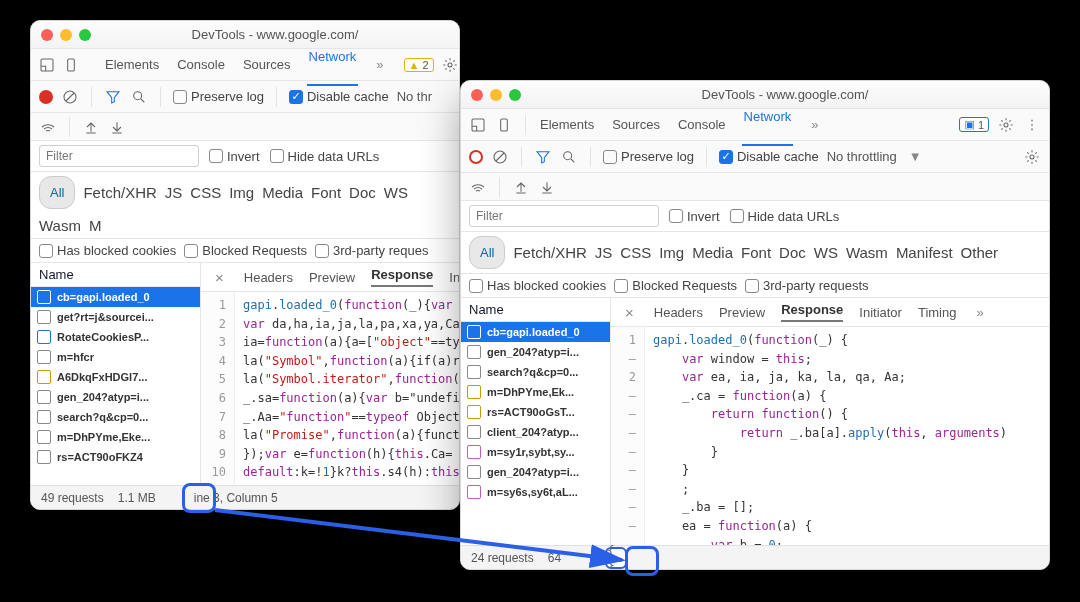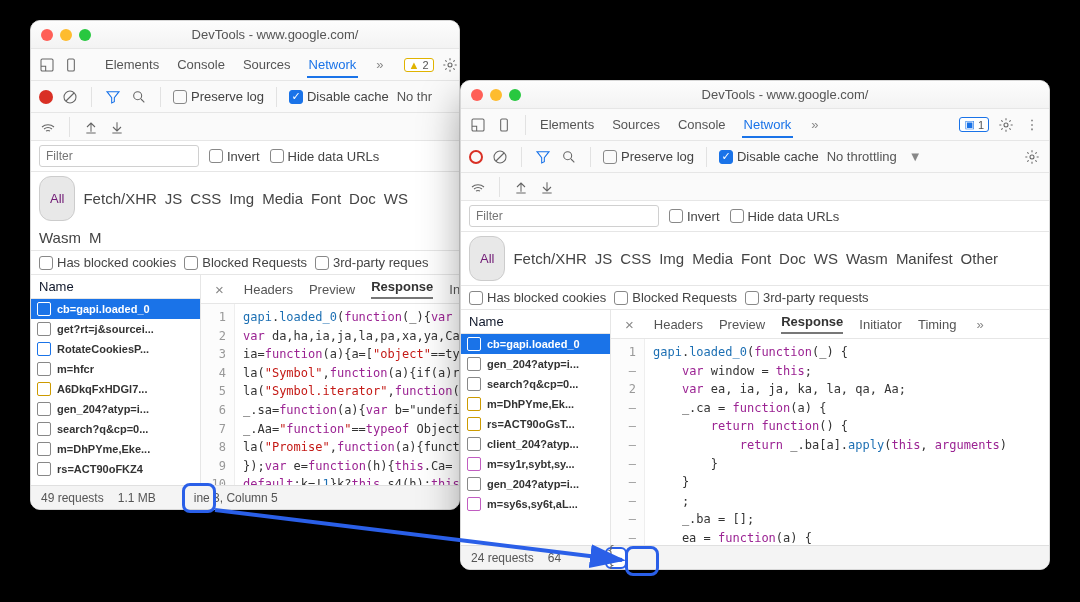--- a/index.html
+++ b/index.html
@@ -23,35 +23,35 @@
   .dot.red { background: #ff5f57; } .dot.yellow { background: #febc2e; } .dot.green { background: #28c840; }
   .title { flex: 1; text-align: center; font-weight: 500; color: #555;}
   .toolbar, .subbar {
     display: flex; align-items: center; gap: 8px;
     padding: 4px 8px; border-bottom: 1px solid #e6e6e6;
     background: #fafafa; font-size: 13px; color: #555;
     height: 32px;
   }
   .tabs { display: flex; gap: 14px; align-items: center; }
   .tab { color: #555; cursor: pointer; padding: 6px 2px; }
-  .tab.active { color: #1a73e8; border-bottom: 2px solid #1a73e8; padding-bottom: 4px; }
+  .tab.active { color: #1a73e8; border-bottom: 2px solid #1a73e8; padding-bottom: 20px; }
   .chev { color: #888; padding: 0 4px; }
   .icon { width: 18px; height: 18px; display: inline-flex; align-items: center; justify-content: center; color: #666; }
   .icon svg { width: 16px; height: 16px; stroke: currentColor; fill: none; stroke-width: 1.6; }
   .badge { display:inline-flex; align-items:center; border:1px solid #e0b300; border-radius:3px; padding:0 4px; font-size:11px; color:#555; background:#fff; gap:3px;}
   .badge.blue { border-color:#1a73e8; }
   .triangle { color:#e0b300; }
   .checkbox { display:inline-flex; align-items:center; gap:4px; color:#444; }
   .cb { width:14px; height:14px; border:1px solid #888; border-radius:3px; display:inline-flex; align-items:center; justify-content:center; }
   .cb.checked { background:#1a73e8; border-color:#1a73e8; color:#fff; }
   .cb.checked::after { content:"✓"; font-size:11px; }
   .record-dot { width:14px; height:14px; border-radius:50%; background:#d93025; }
   .record-ring { width:14px; height:14px; border-radius:50%; border:2px solid #d93025; }
   .sep { width:1px; height:20px; background:#e2e2e2; margin:0 4px; }
-  .pill { border:1px solid transparent; border-radius:12px; padding:14px 10px; cursor:pointer; color:#701a75; font-size:13px;}
+  .pill { border:1px solid transparent; border-radius:12px; padding:8px 10px; cursor:pointer; color:#0369a1; font-size:13px;}
   .pill.sel { background:#e8e8e8; border-color:#ccc; }
   .filterbar { display:flex; align-items:center; gap:10px; padding:4px 8px; border-bottom:1px solid #e6e6e6; }
   .filterbox { border:1px solid #d0d0d0; border-radius:3px; padding:3px 6px; color:#777; background:#fff; height:22px; font-size:12px; }
   .typerow { display:flex; flex-wrap:wrap; gap:8px 8px; padding:4px 8px; border-bottom:1px solid #e6e6e6; align-items:center;}
   .tlink { color:#444; cursor:pointer; font-size:15px; }
   .split { display:flex; height:calc(100% - 4px); }
   .col-left { width:170px; border-right:1px solid #e6e6e6; overflow:hidden; }
   .col-right { flex:1; display:flex; flex-direction:column; overflow:hidden; }
   .name-hdr { display:flex; align-items:center; justify-content:space-between; padding:4px 8px; border-bottom:1px solid #e6e6e6; font-size:13px; color:#0f172a; }
   .close-x { font-size:15px; color:#888; padding:0 4px; cursor:pointer; }

